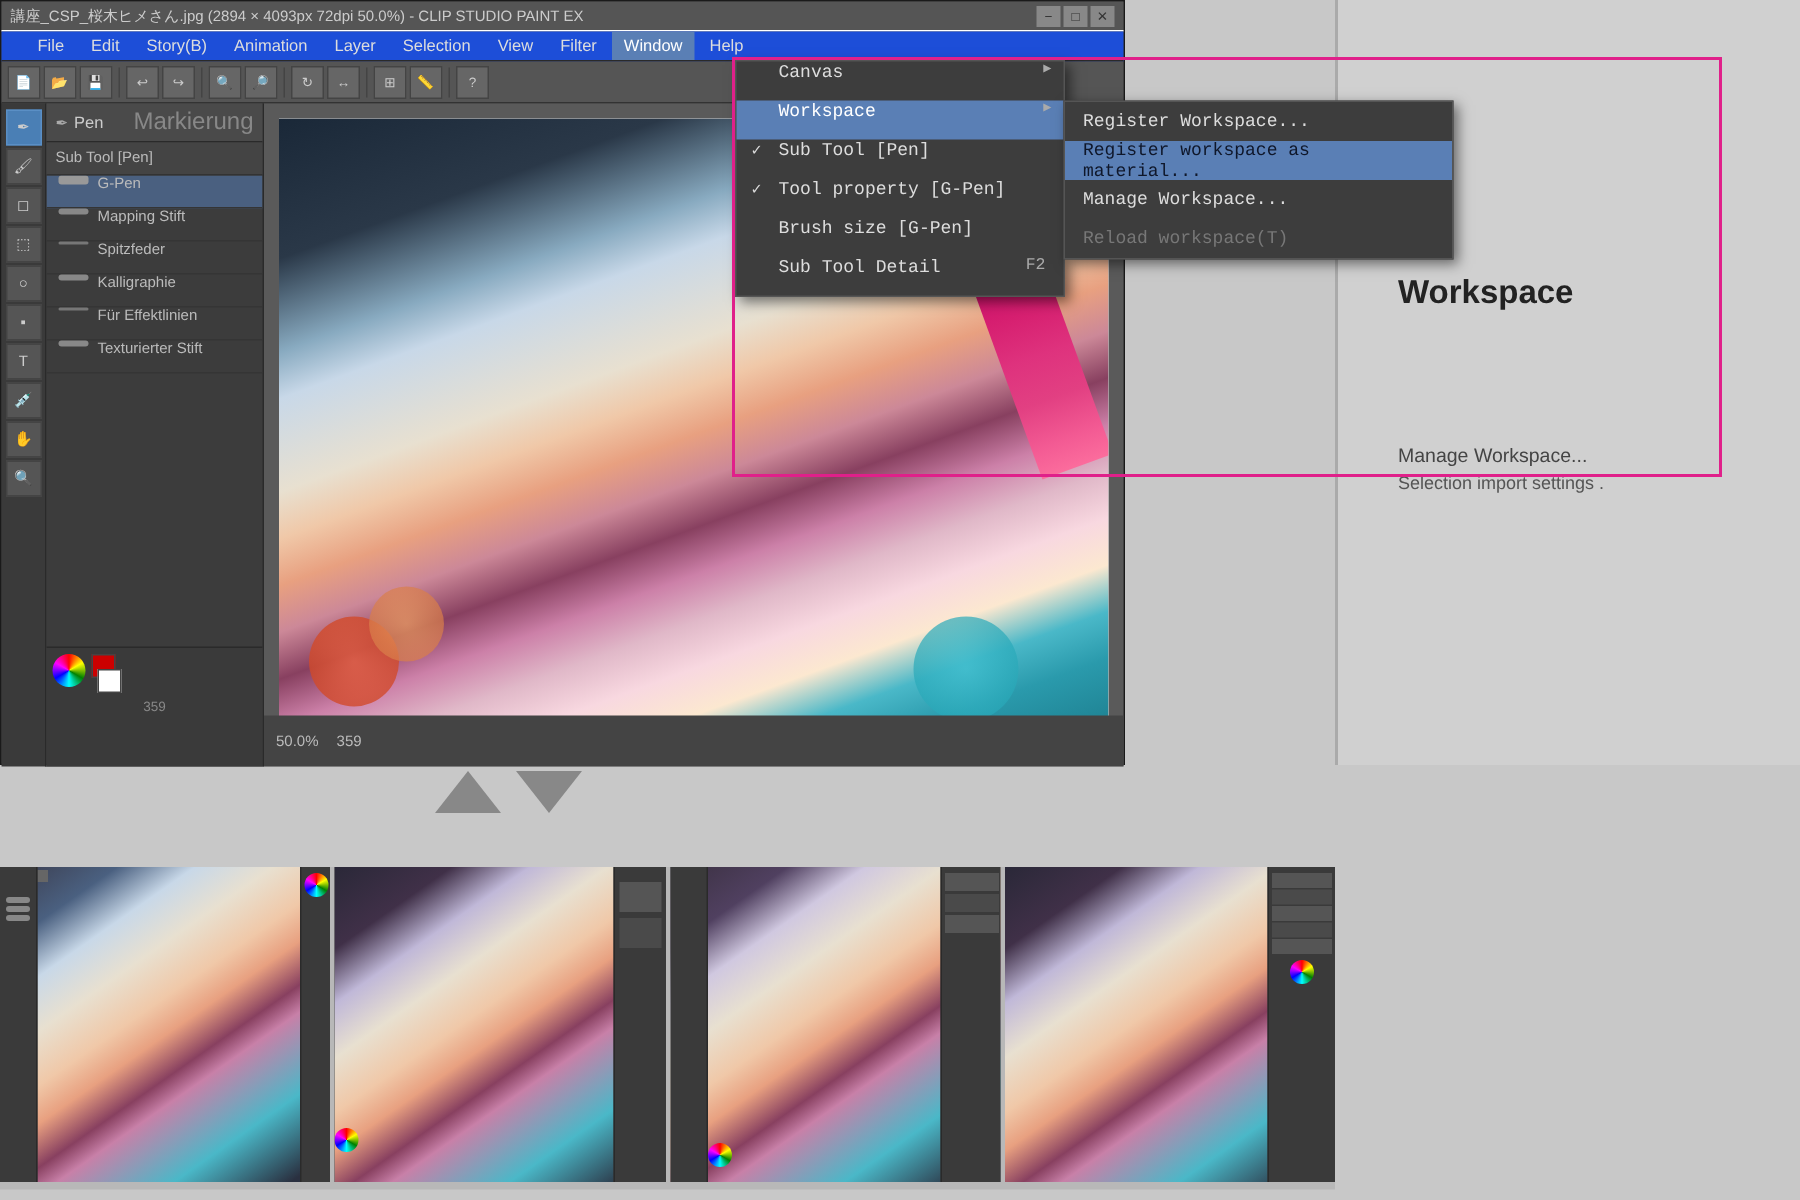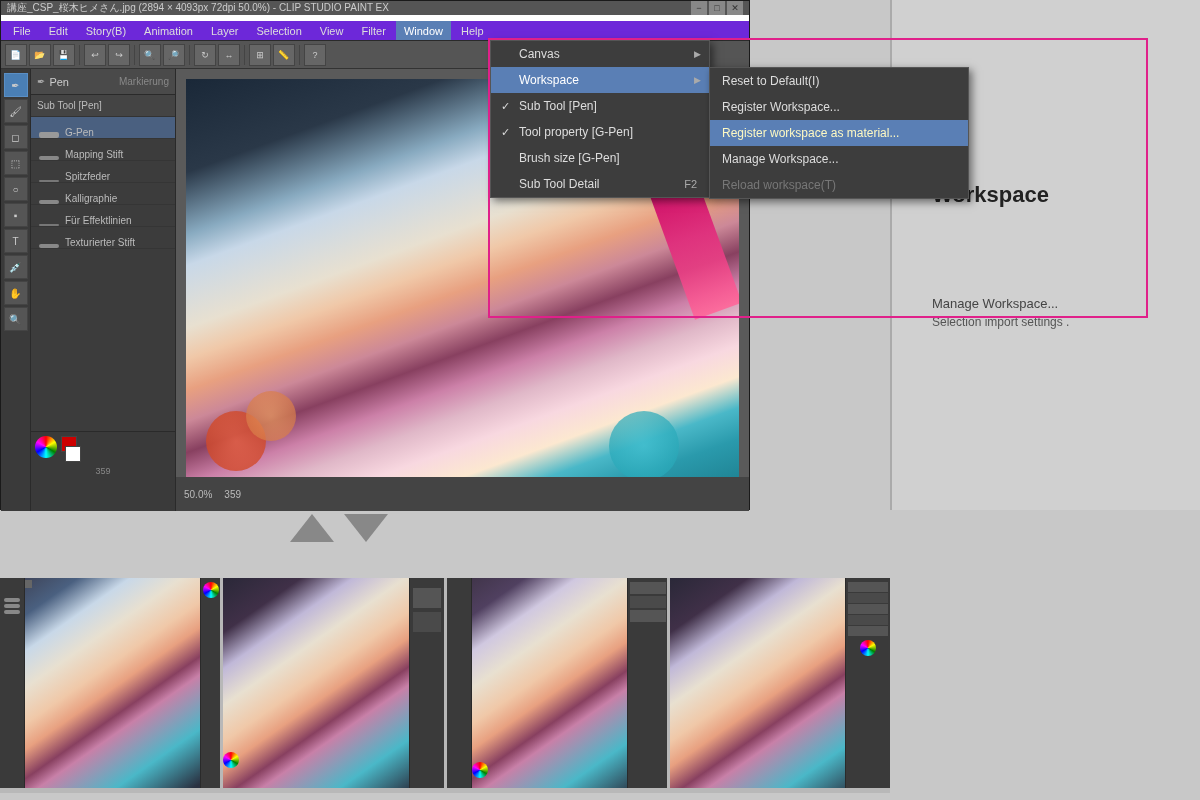--- a/index.html
+++ b/index.html
@@ -25,21 +25,21 @@
     }
 
     .title-bar {
       height: 20px;
       background: #555;
       display: flex;
       align-items: center;
       padding: 0 6px;
       font-size: 11px;
       color: #ddd;
-      border-bottom: 6px solid #ffffff;
+      border-bottom: 1px solid #ffffff;
     }
 
     .title-bar-text {
       flex: 1;
       font-size: 10px;
       color: #ccc;
     }
 
     .title-bar-buttons {
       display: flex;
@@ -55,23 +55,23 @@
       color: #333;
       cursor: pointer;
       display: flex;
       align-items: center;
       justify-content: center;
     }
 
     
     .menu-bar {
       height: 20px;
-      background: #6d28d9;
-      display: flex;
-      padding: 0 4px;
+      background: #1d4ed8;
+      display: flex;
+      padding: 0 16px;
       gap: 2px;
       border-bottom: 1px solid #2a2a2a;
     }
 
     .menu-item {
       padding: 2px 8px;
       color: #ddd;
       font-size: 11px;
       cursor: pointer;
       height: 100%;
@@ -184,21 +184,21 @@
     }
 
     .brush-list {
       flex: 1;
       overflow: hidden;
     }
 
     .brush-item {
       height: 22px;
       display: flex;
-      align-items: flex-end;
+      align-items: flex-start;
       padding: 0 8px;
       color: #bbb;
       font-size: 10px;
       cursor: pointer;
       border-bottom: 1px solid #353535;
       gap: 6px;
     }
 
     .brush-item.active {
       background: #4a6080;
@@ -258,27 +258,27 @@
     .dropdown-menu {
       background: #3d3d3d;
       border: 1px solid #555;
       box-shadow: 3px 3px 8px rgba(0,0,0,0.5);
       min-width: 220px;
     }
 
     .dropdown-menu-item {
       height: 26px;
       display: flex;
-      align-items: center;
       padding: 0 12px 0 28px;
       color: #ddd;
       font-size: 12px;
       cursor: pointer;
       position: relative;
       gap: 8px;
+      font-family: Liberation Mono, monospace;
     }
 
     .dropdown-menu-item.has-submenu::after {
       content: '▶';
       position: absolute;
       right: 8px;
       font-size: 9px;
       color: #aaa;
     }
 
@@ -319,21 +319,21 @@
       align-items: center;
       padding: 0 12px;
       color: #ddd;
       font-size: 12px;
       cursor: pointer;
       position: relative;
     }
 
     .submenu-item.highlighted {
       background: #5a7fb5;
-      color: #fef9c3;
+      color: #0f172a;
     }
 
     .submenu-item.disabled {
       color: #777;
       cursor: default;
     }
 
     
     .window-menu-active {
       background: #5a7fb5 !important;
@@ -475,21 +475,21 @@
       <div class="tool-btn">T</div>
       <div class="tool-btn">💉</div>
       <div class="tool-btn">✋</div>
       <div class="tool-btn">🔍</div>
     </div>
 
     <div class="tool-panel">
       <div class="tool-panel-header">
         <span class="pen-icon-small">✒</span>
         <span>Pen</span>
-        <span style="color:#888;font-size:10px;margin-left:auto;">Markierung</span>
+        <span style="color:#888;font-size:16px;margin-left:auto;">Markierung</span>
       </div>
       <div class="sub-tool-header">
         <span>Sub Tool [Pen]</span>
       </div>
       <div class="brush-list">
         <div class="brush-item active">
           <div class="brush-preview thick"></div>
           <span>G-Pen</span>
         </div>
         <div class="brush-item">
@@ -556,23 +556,20 @@
   <div class="dropdown-menu">
 
     <div class="dropdown-menu-item has-submenu">
       <span>Canvas</span>
     </div>
 
     <div class="dropdown-menu-item has-submenu highlighted" style="position:relative;">
       <span>Workspace</span>
 
       <div class="submenu">
-        <div class="submenu-item">
-          <span>Reset to Default(I)</span>
-        </div>
         <div class="submenu-item">
           <span>Register Workspace...</span>
         </div>
         <div class="submenu-item highlighted">
           <span>Register workspace as material...</span>
         </div>
         <div class="submenu-item">
           <span>Manage Workspace...</span>
         </div>
         <div class="submenu-item disabled">

